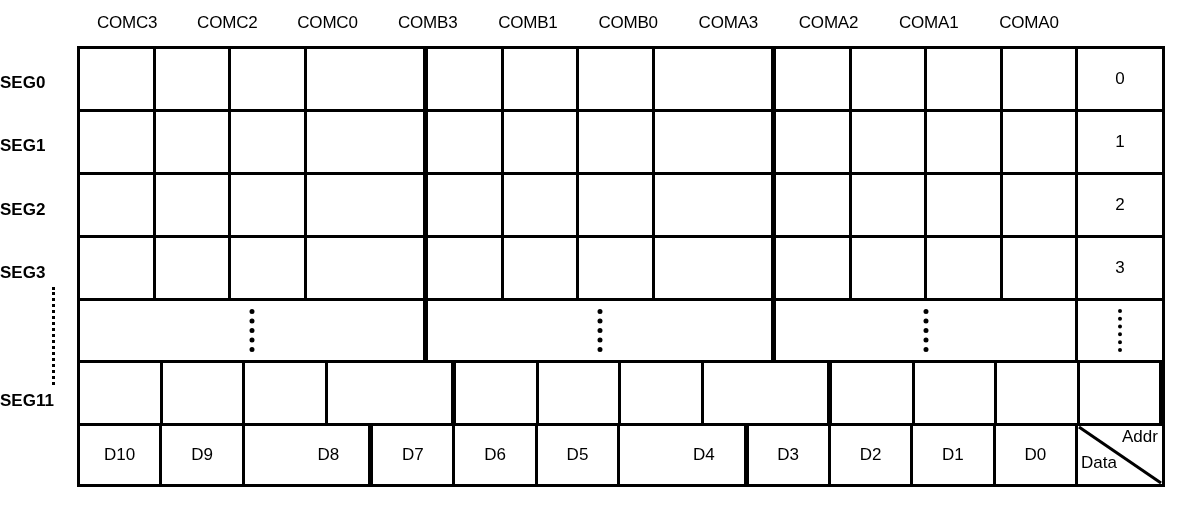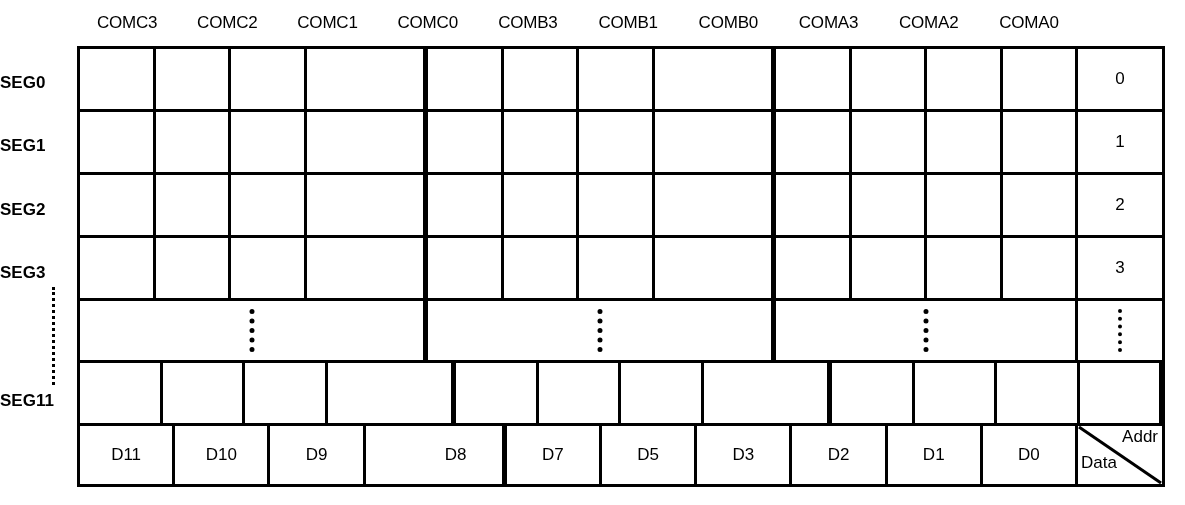--- a/index.html
+++ b/index.html
@@ -142,27 +142,27 @@
   }
 </style>
 </head>
 <body>
 
 <div id="root">
 
   <div class="col-header-band">
     <div class="col-header">COMC3</div>
     <div class="col-header">COMC2</div>
-    <div class="col-header">COMC1</div>
     <div class="col-header">COMC0</div>
     <div class="col-header">COMB3</div>
     <div class="col-header">COMB1</div>
     <div class="col-header">COMB0</div>
     <div class="col-header">COMA3</div>
     <div class="col-header">COMA2</div>
+    <div class="col-header">COMA1</div>
     <div class="col-header">COMA0</div>
   </div>
 
   <div class="seg-label" style="top:74px">SEG0</div>
   <div class="seg-label" style="top:137px">SEG1</div>
   <div class="seg-label" style="top:201px">SEG2</div>
   <div class="seg-label" style="top:264px">SEG3</div>
   <div class="seg-label" style="top:392px">SEG11</div>
 
   <div class="seg-dots" style="top:287px; height:98px"></div>
@@ -257,26 +257,27 @@
       <div class="cell com"></div>
       <div class="cell com"></div>
       <div class="cell com grp-end"></div>
       <div class="cell com"></div>
       <div class="cell com"></div>
       <div class="cell com"></div>
       <div class="cell com"></div>
     </div>
 
     <div class="row" style="height:58px">
-      <div class="cell com dlabel">D11</div>
       <div class="cell com dlabel">D10</div>
       <div class="cell com dlabel">D9</div>
       <div class="cell com dlabel grp-end">D8</div>
       <div class="cell com dlabel">D7</div>
+      <div class="cell com dlabel">D6</div>
       <div class="cell com dlabel">D5</div>
+      <div class="cell com dlabel grp-end">D4</div>
       <div class="cell com dlabel">D3</div>
       <div class="cell com dlabel">D2</div>
       <div class="cell com dlabel">D1</div>
       <div class="cell com dlabel">D0</div>
 
       <div class="corner">
         <svg viewBox="0 0 84 58" preserveAspectRatio="none">
           <line x1="1" y1="1" x2="83" y2="57" stroke="#000" stroke-width="3"></line>
         </svg>
         <span class="addr-text">Addr</span>

